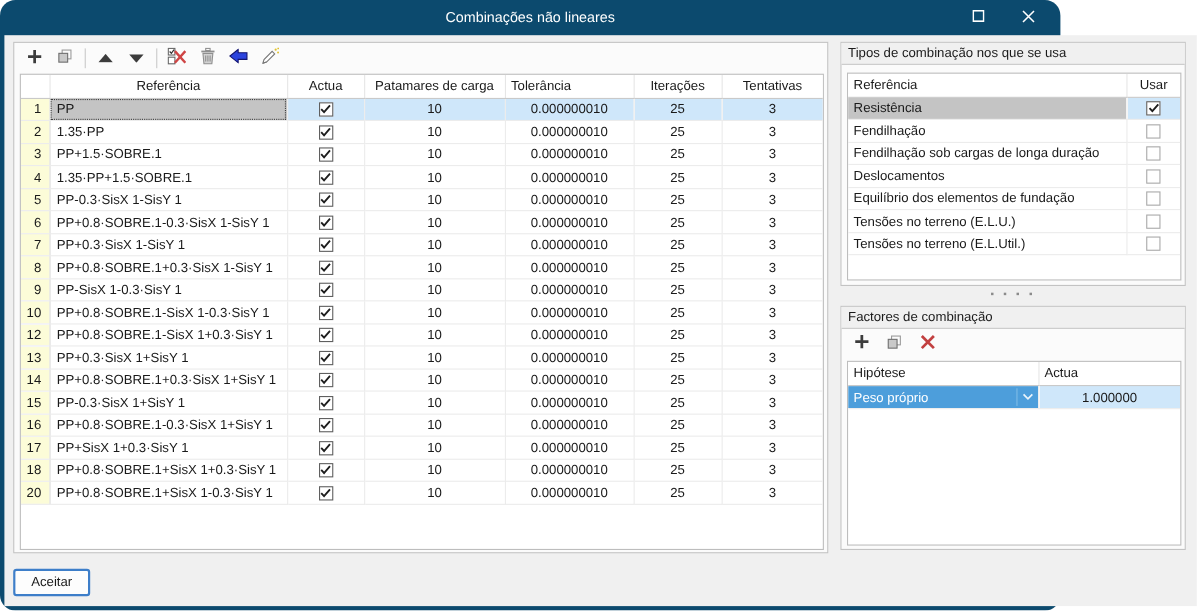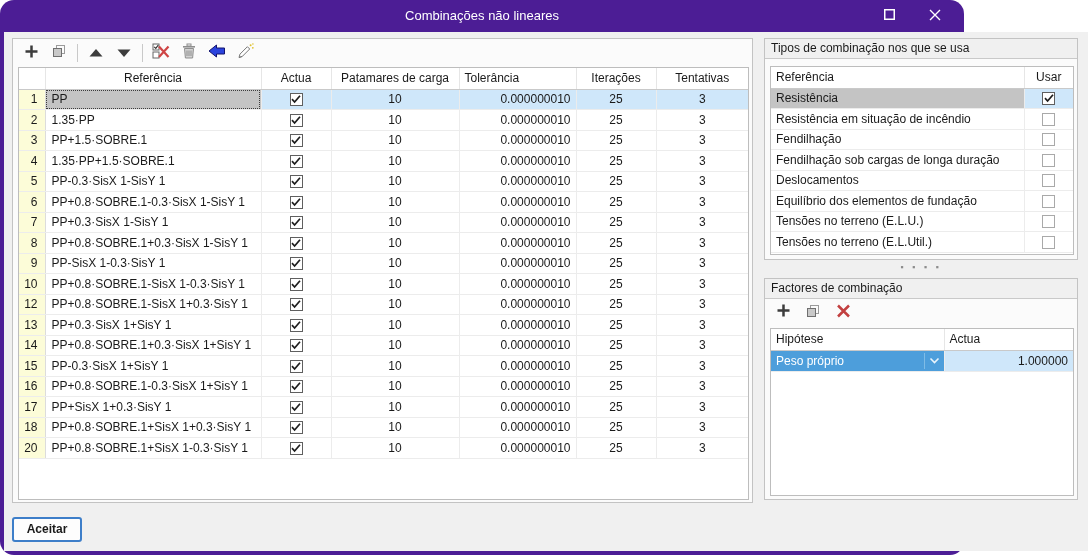--- a/index.html
+++ b/index.html
@@ -1,19 +1,19 @@
 <!DOCTYPE html>
 <html><head>
 <meta charset="utf-8">
 <style>
   * { margin:0; padding:0; box-sizing:border-box; }
   html,body { width:1092px; height:555px; overflow:hidden; }
   body { font-family:"Liberation Sans", sans-serif; font-size:12px; color:#1a1a1a; }
 
-  .window { position:relative; width:964px; height:555px; background:#4c1d95;border-radius:14px; }
+  .window { position:relative; width:964px; height:555px; background:#0c4a6e;border-radius:14px; }
 
   
   .titlebar { position:absolute; left:0; top:0; width:100%; height:32px; }
   .title { position:absolute; left:0; right:0; top:0; height:32px; line-height:32px;
            text-align:center; color:#ffffff; font-size:13px; }
   .tb-controls { position:absolute; right:6px; top:0; height:32px; display:flex; }
   .tb-btn { width:46px; height:32px; display:flex; align-items:center; justify-content:center; }
 
   
   .content { position:absolute; left:4px; top:32px; width:1084px; height:519px; background:#f0f0f0; }
@@ -38,21 +38,21 @@
   #factors-tbox { left:5px; top:49px; width:304px; height:168px; }
 
   table { border-collapse:collapse; table-layout:fixed; width:100%; }
   th { height:21px; font-weight:normal; background:#ffffff;
        border-bottom:1px solid #c9c9c9; border-right:1px solid #e6e6e6;
        padding:0 5px; white-space:nowrap; overflow:hidden; }
   td { height:20.5px; border-bottom:1px solid #ececec; border-right:1px solid #ececec;
        padding:0 5px; white-space:nowrap; overflow:hidden; }
   th:last-child, td:last-child { border-right:none; }
   .ctr { text-align:center; }
-  .rgt { text-align:right;margin-left:33px; }
+  .rgt { text-align:center;margin-left:33px; }
   td.num { background:#fcfcd8; text-align:right; padding-right:7px; border-right:1px solid #dcdcdc; }
   td.ref { padding-left:6px; }
   tr.selrow td { background:#cfe7fa; }
   tr.selrow td.num { background:#fcfcd8; }
   tr.selrow td.focuscell { background:#c4c4c4; outline:1px dotted #3c3c3c; outline-offset:-2px;margin-left:48px; }
   tr.selgray td.lab { background:#c4c4c4; }
   tr.selgray td.usr { background:#cfe7fa; }
 
   
   .cb { display:inline-flex; align-items:center; justify-content:center;
@@ -66,21 +66,21 @@
            justify-content:center; border-left:1px solid #7fbce6; }
   td.factor { background:#cfe7fa; }
 
   
   .splitter { position:absolute; left:760px; top:231px; width:314px; height:10px;
               text-align:center; color:#8b8b8b; font-size:9px; letter-spacing:3px; line-height:8px; }
 
   
   .btn { position:absolute; top:485px; height:25px; background:#fdfdfd; border:1px solid #b0b0b0;
          border-radius:3px; text-align:center; line-height:22px; }
-  #accept-btn { left:8px;    width:70px; border:2px solid #3d7ec9; line-height:20px;font-weight:bold; }
+  #accept-btn { left:8px;    width:70px; border:2px solid #3d7ec9; line-height:20px; }
   #cancel-btn { left:1007px; width:63px;margin-top:40px; }
 </style>
 </head>
 <body>
 
 <div class="window">
 
   <div class="titlebar">
     <div class="title">Combinações não lineares</div>
     <div class="tb-controls">
@@ -455,24 +455,20 @@
           <tbody id="types-tbody">
               <tr class="selgray">
                 <td class="lab">Resistência</td>
                 <td class="ctr usr"><span class="cb">
                     <svg width="10" height="9" viewBox="0 0 10 9">
                       <path d="M1 4.2L3.6 7 9 0.8" fill="none" stroke="#1d1d1d" stroke-width="1.7"></path>
                     </svg>
                   </span></td>
               </tr>
               <tr>
-                <td class="lab">Resistência em situação de incêndio</td>
-                <td class="ctr usr"><span class="cb unch"></span></td>
-              </tr>
-              <tr>
                 <td class="lab">Fendilhação</td>
                 <td class="ctr usr"><span class="cb unch"></span></td>
               </tr>
               <tr>
                 <td class="lab">Fendilhação sob cargas de longa duração</td>
                 <td class="ctr usr"><span class="cb unch"></span></td>
               </tr>
               <tr>
                 <td class="lab">Deslocamentos</td>
                 <td class="ctr usr"><span class="cb unch"></span></td>

